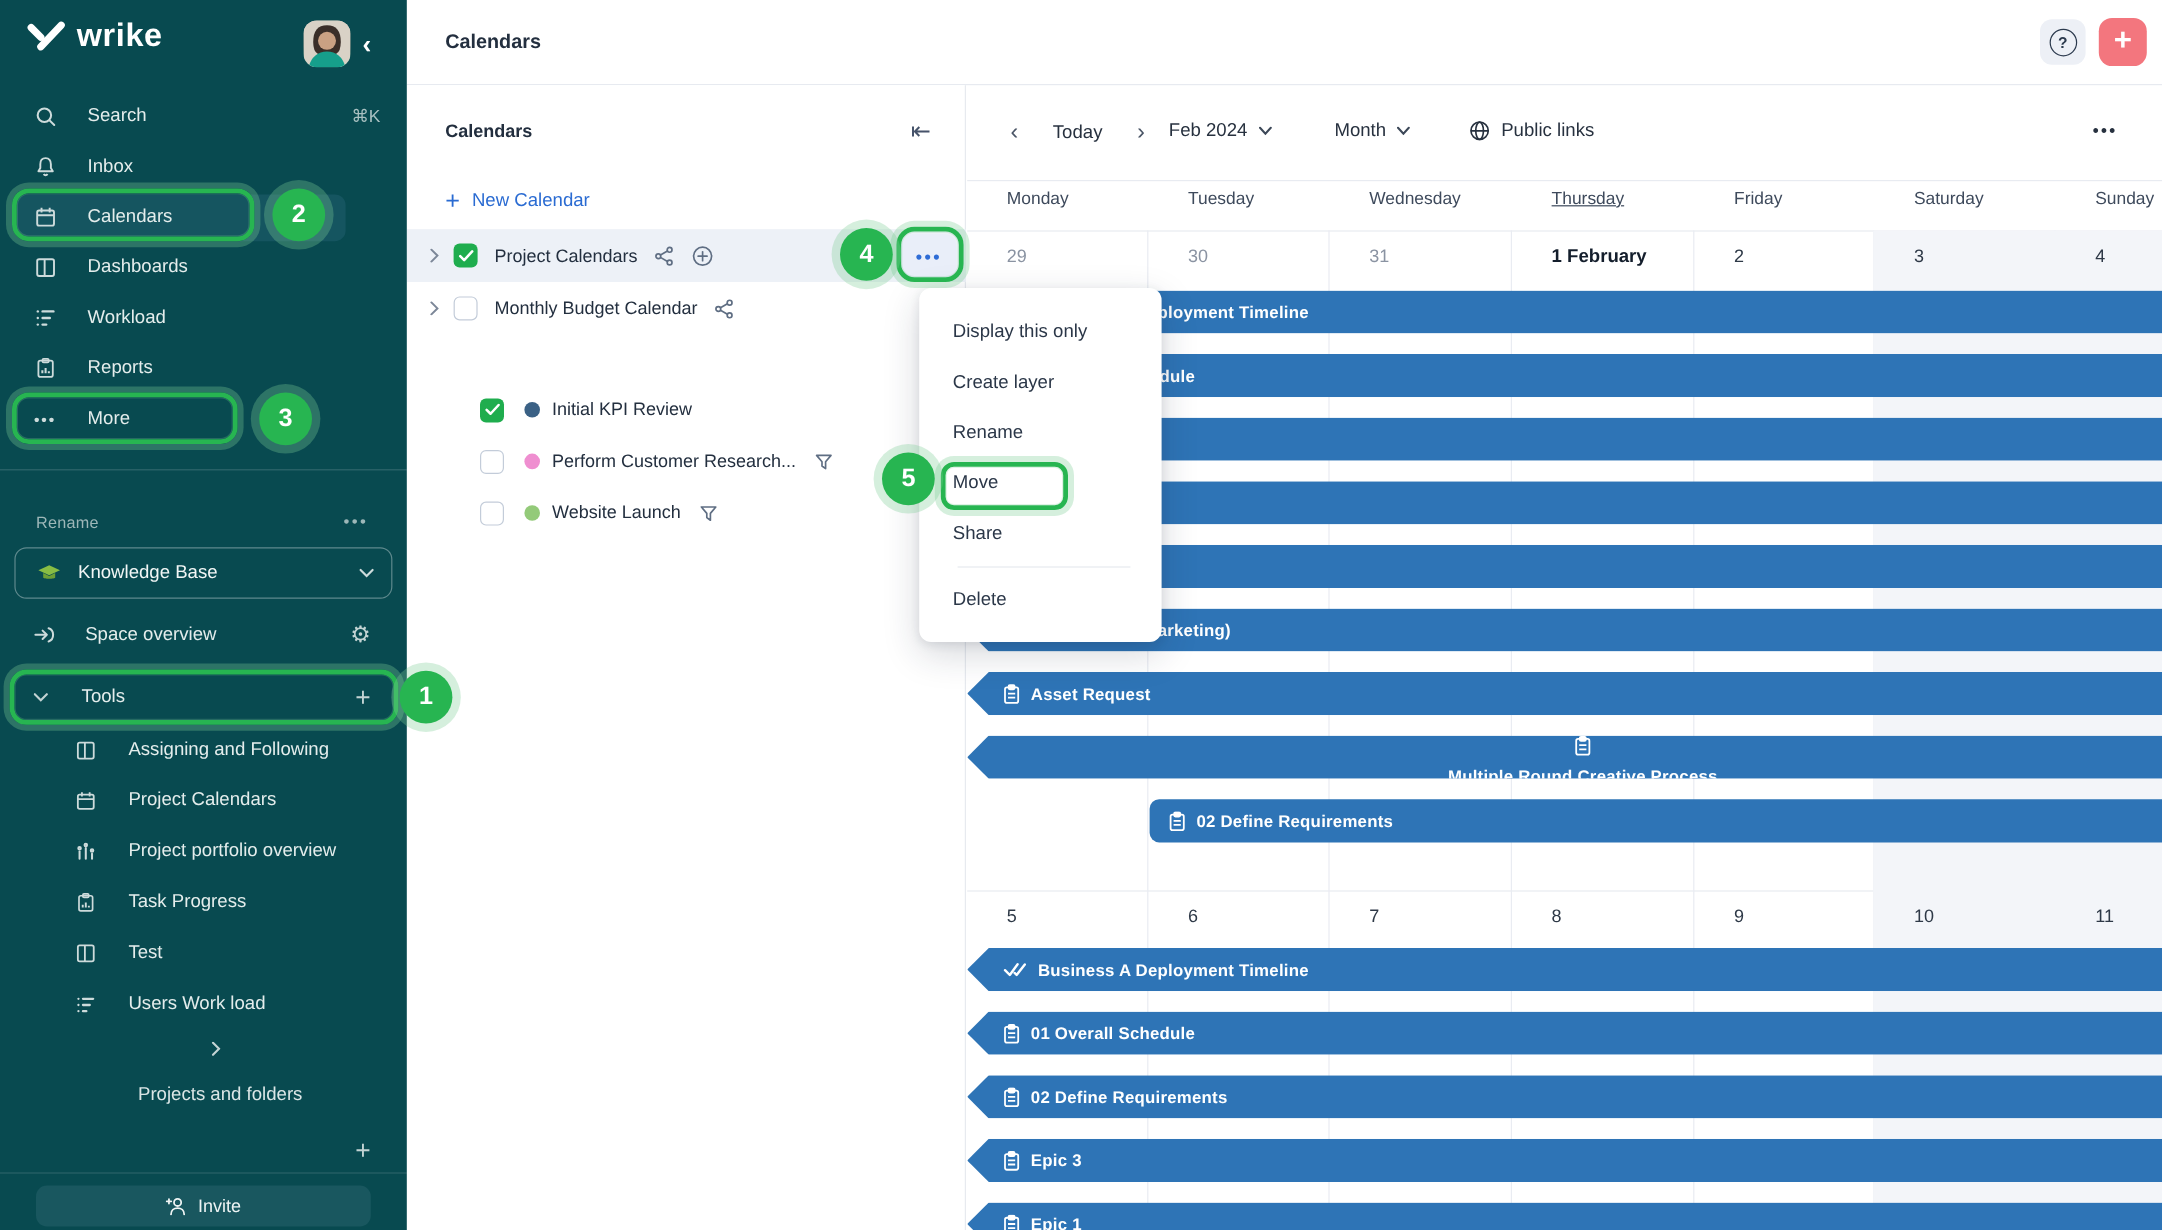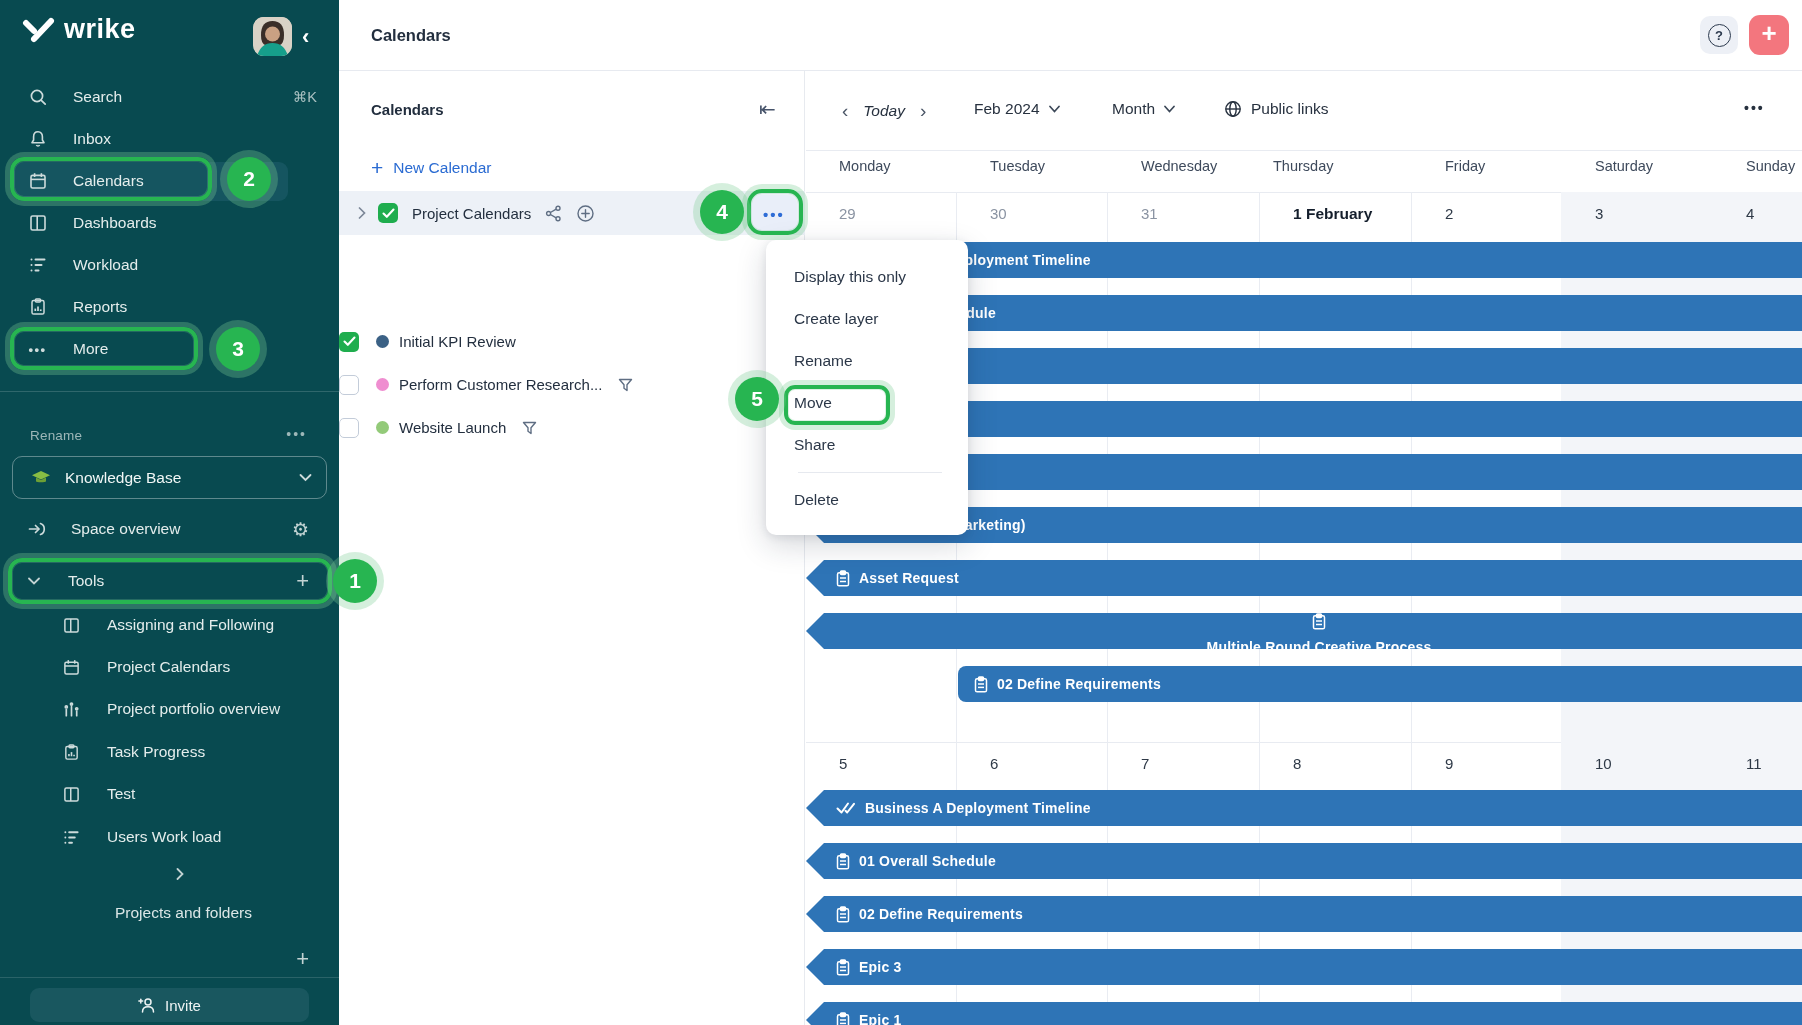--- a/index.html
+++ b/index.html
@@ -87,21 +87,21 @@
   .cal-row.sel { background:#edf1f7; }
   .chev-cell { width:16px; color:#7c8798; display:flex; justify-content:center; font-size:13px; }
   .cbx { width:20px; height:20px; border-radius:5px; flex:0 0 auto; display:flex; align-items:center; justify-content:center; }
   .cbx.checked { background:#1fad4e; }
   .cbx.empty { background:#fff; border:1.5px solid #c3ccd9; }
   .cbx.ind { background:#fff; border:1.5px solid #a3bdec; }
   .cbx.ind .dash { width:10px; height:2.6px; background:#2f6bd0; border-radius:1px; }
   .cal-name { margin-left:6px; }
   .layer-row {
     position:absolute; left:0; width:466px; height:43px; display:flex; align-items:center;
-    gap:10px; font-size:15px; color:#232f3f;
+    padding-left:61px; gap:10px; font-size:15px; color:#232f3f;
   }
   .dot { width:13px; height:13px; border-radius:50%; flex:0 0 auto; margin-left:7px; }
   .icon-after { margin-left:6px; display:flex; align-items:center; }
   .dots-btn {
     position:absolute; left:412px; top:124px; width:46px; height:38px; background:#e9eef9;
     border-radius:10px; display:flex; align-items:center; justify-content:center;
     color:#2e6cd6; font-size:15px; letter-spacing:2px; font-weight:bold; z-index:55;
   }
   
   .cal-area { position:absolute; left:806px; top:71px; width:996px; height:954px; background:#fff; }
@@ -415,20 +415,38 @@
       </span>
       <span class="icon-after">
         <svg width="19" height="19" viewBox="0 0 19 19" fill="none" stroke="#5f6e83" stroke-width="1.4" stroke-linecap="round">
             <circle cx="9.5" cy="9.5" r="7.5"></circle>
             <path d="M9.5 5.8 V13.2"></path>
             <path d="M5.8 9.5 H13.2"></path>
           </svg>
       </span>
     </div>
 
+    <div class="cal-row" style="top:164px;">
+      <span class="chev-cell">
+        <svg width="8" height="12" viewBox="0 0 8 12" fill="none" stroke="#7c8798" stroke-width="1.7" stroke-linecap="round">
+            <path d="M1.5 1 L6.5 6 L1.5 11"></path>
+          </svg>
+      </span>
+      <span class="cbx empty"></span>
+      <span class="cal-name">Monthly Budget Calendar</span>
+      <span class="icon-after">
+        <svg width="17" height="17" viewBox="0 0 17 17" fill="none" stroke="#5f6e83" stroke-width="1.4">
+            <circle cx="13" cy="3.2" r="2"></circle>
+            <circle cx="3.6" cy="8.5" r="2"></circle>
+            <circle cx="13" cy="13.8" r="2"></circle>
+            <path d="M5.4 7.5 L11.2 4.1"></path>
+            <path d="M5.4 9.5 L11.2 12.9"></path>
+          </svg>
+      </span>
+    </div>
 
 
     <div class="layer-row" style="top:249px;">
       <span class="cbx checked">
         <svg width="13" height="11" viewBox="0 0 13 11" fill="none" stroke="#fff" stroke-width="2.1" stroke-linecap="round" stroke-linejoin="round">
             <path d="M1.5 5.5 L4.8 8.8 L11.5 1.5"></path>
           </svg>
       </span>
       <span class="dot" style="background:#3b6185;"></span>
       <span>Initial KPI Review</span>
@@ -456,21 +474,21 @@
 
     <div class="dots-btn">
         <span>•••</span>
       </div>
   </div>
 
   <div class="cal-area">
 
     <div class="toolbar-item" style="left:36px;">
       <span class="tb-chev">‹</span>
-      <span style="margin:0 6px;font-style:italic;">Today</span>
+      <span style="margin:0 20px;">Today</span>
       <span class="tb-chev">›</span>
     </div>
     <div class="toolbar-item" style="left:168px;">
       <span>Feb 2024</span>
       <svg width="11" height="8" viewBox="0 0 11 8" fill="none" stroke="#3c4858" stroke-width="1.7" stroke-linecap="round">
           <path d="M1 1.5 L5.5 6.5 L10 1.5"></path>
         </svg>
     </div>
     <div class="toolbar-item" style="left:306px;">
       <span>Month</span>
@@ -498,21 +516,21 @@
     <div class="vline" style="left:150px; top:121px; height:833px;"></div>
     <div class="vline" style="left:301px; top:121px; height:833px;"></div>
     <div class="vline" style="left:453px; top:121px; height:833px;"></div>
     <div class="vline" style="left:605px; top:121px; height:833px;"></div>
     <div class="vline" style="left:755px; top:121px; height:833px;"></div>
     <div class="vline" style="left:906px; top:121px; height:833px;"></div>
 
     <span class="wd-label" style="left:33px;">Monday</span>
     <span class="wd-label" style="left:184px;">Tuesday</span>
     <span class="wd-label" style="left:335px;">Wednesday</span>
-    <span class="wd-label" style="left:467px;">Thursday</span>
+    <span class="wd-label" style="left:487px;text-decoration:underline;">Thursday</span>
     <span class="wd-label" style="left:639px;">Friday</span>
     <span class="wd-label" style="left:789px;">Saturday</span>
     <span class="wd-label" style="left:940px;">Sunday</span>
 
     <span class="date-num muted" style="left:33px;  top:134px;">29</span>
     <span class="date-num muted" style="left:184px; top:134px;">30</span>
     <span class="date-num muted" style="left:335px; top:134px;">31</span>
     <span class="date-num bold" style="left:487px; top:134px;">1 February</span>
     <span class="date-num" style="left:639px; top:134px;">2</span>
     <span class="date-num" style="left:789px; top:134px;">3</span>

